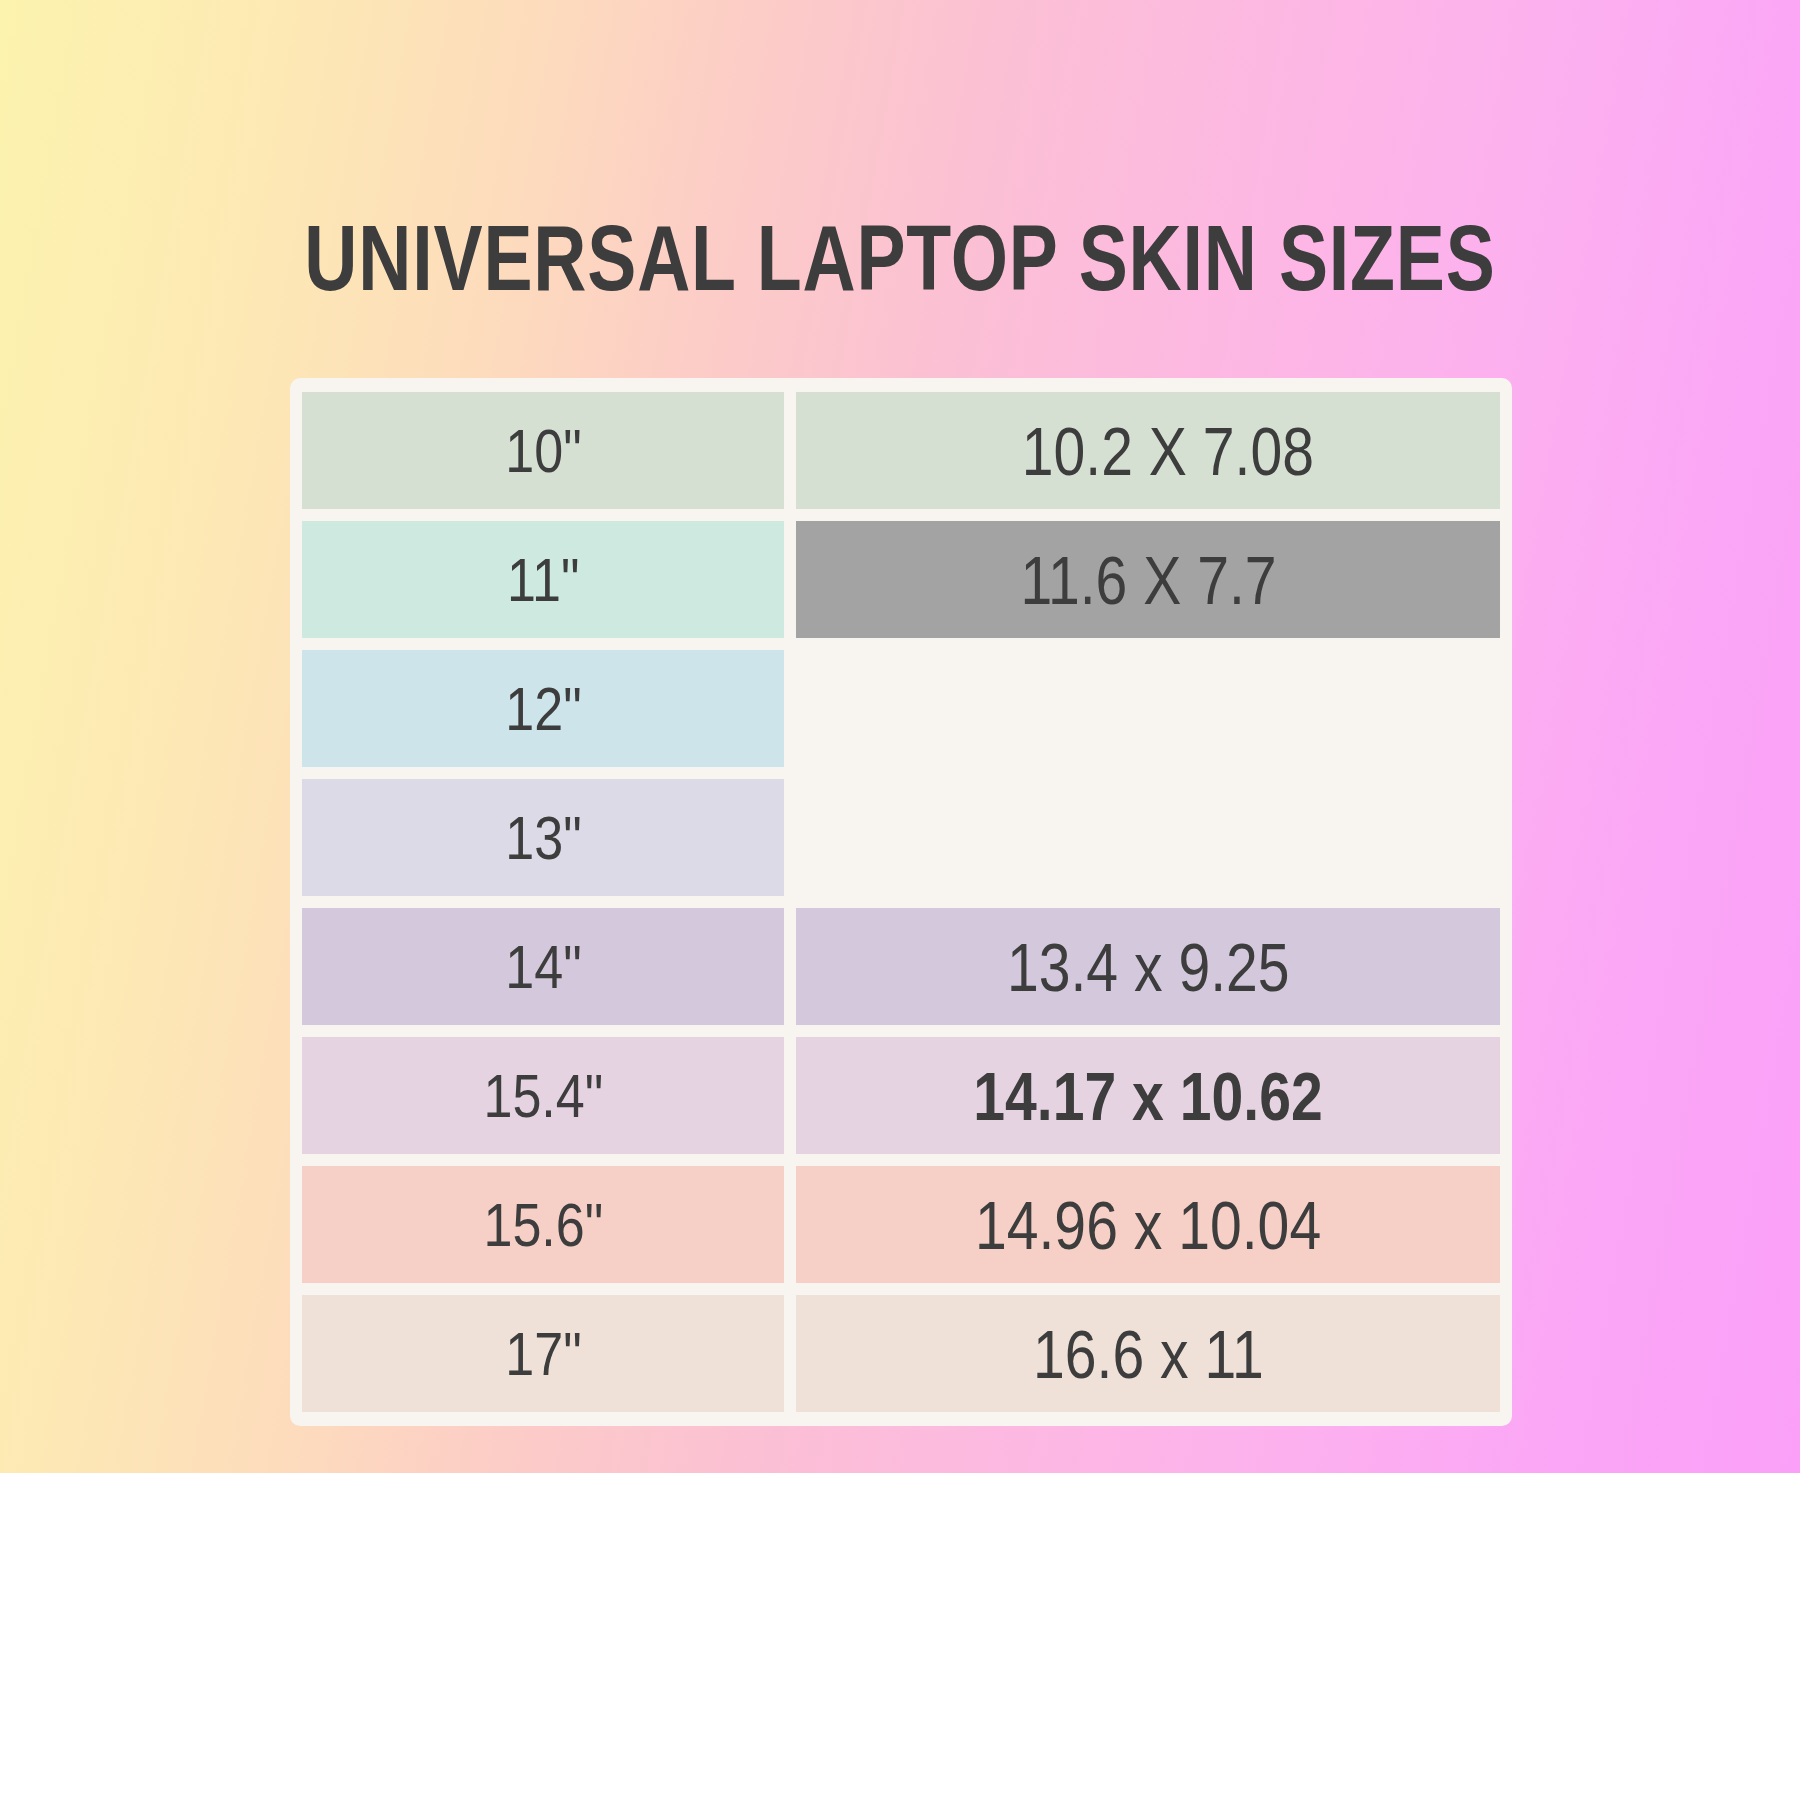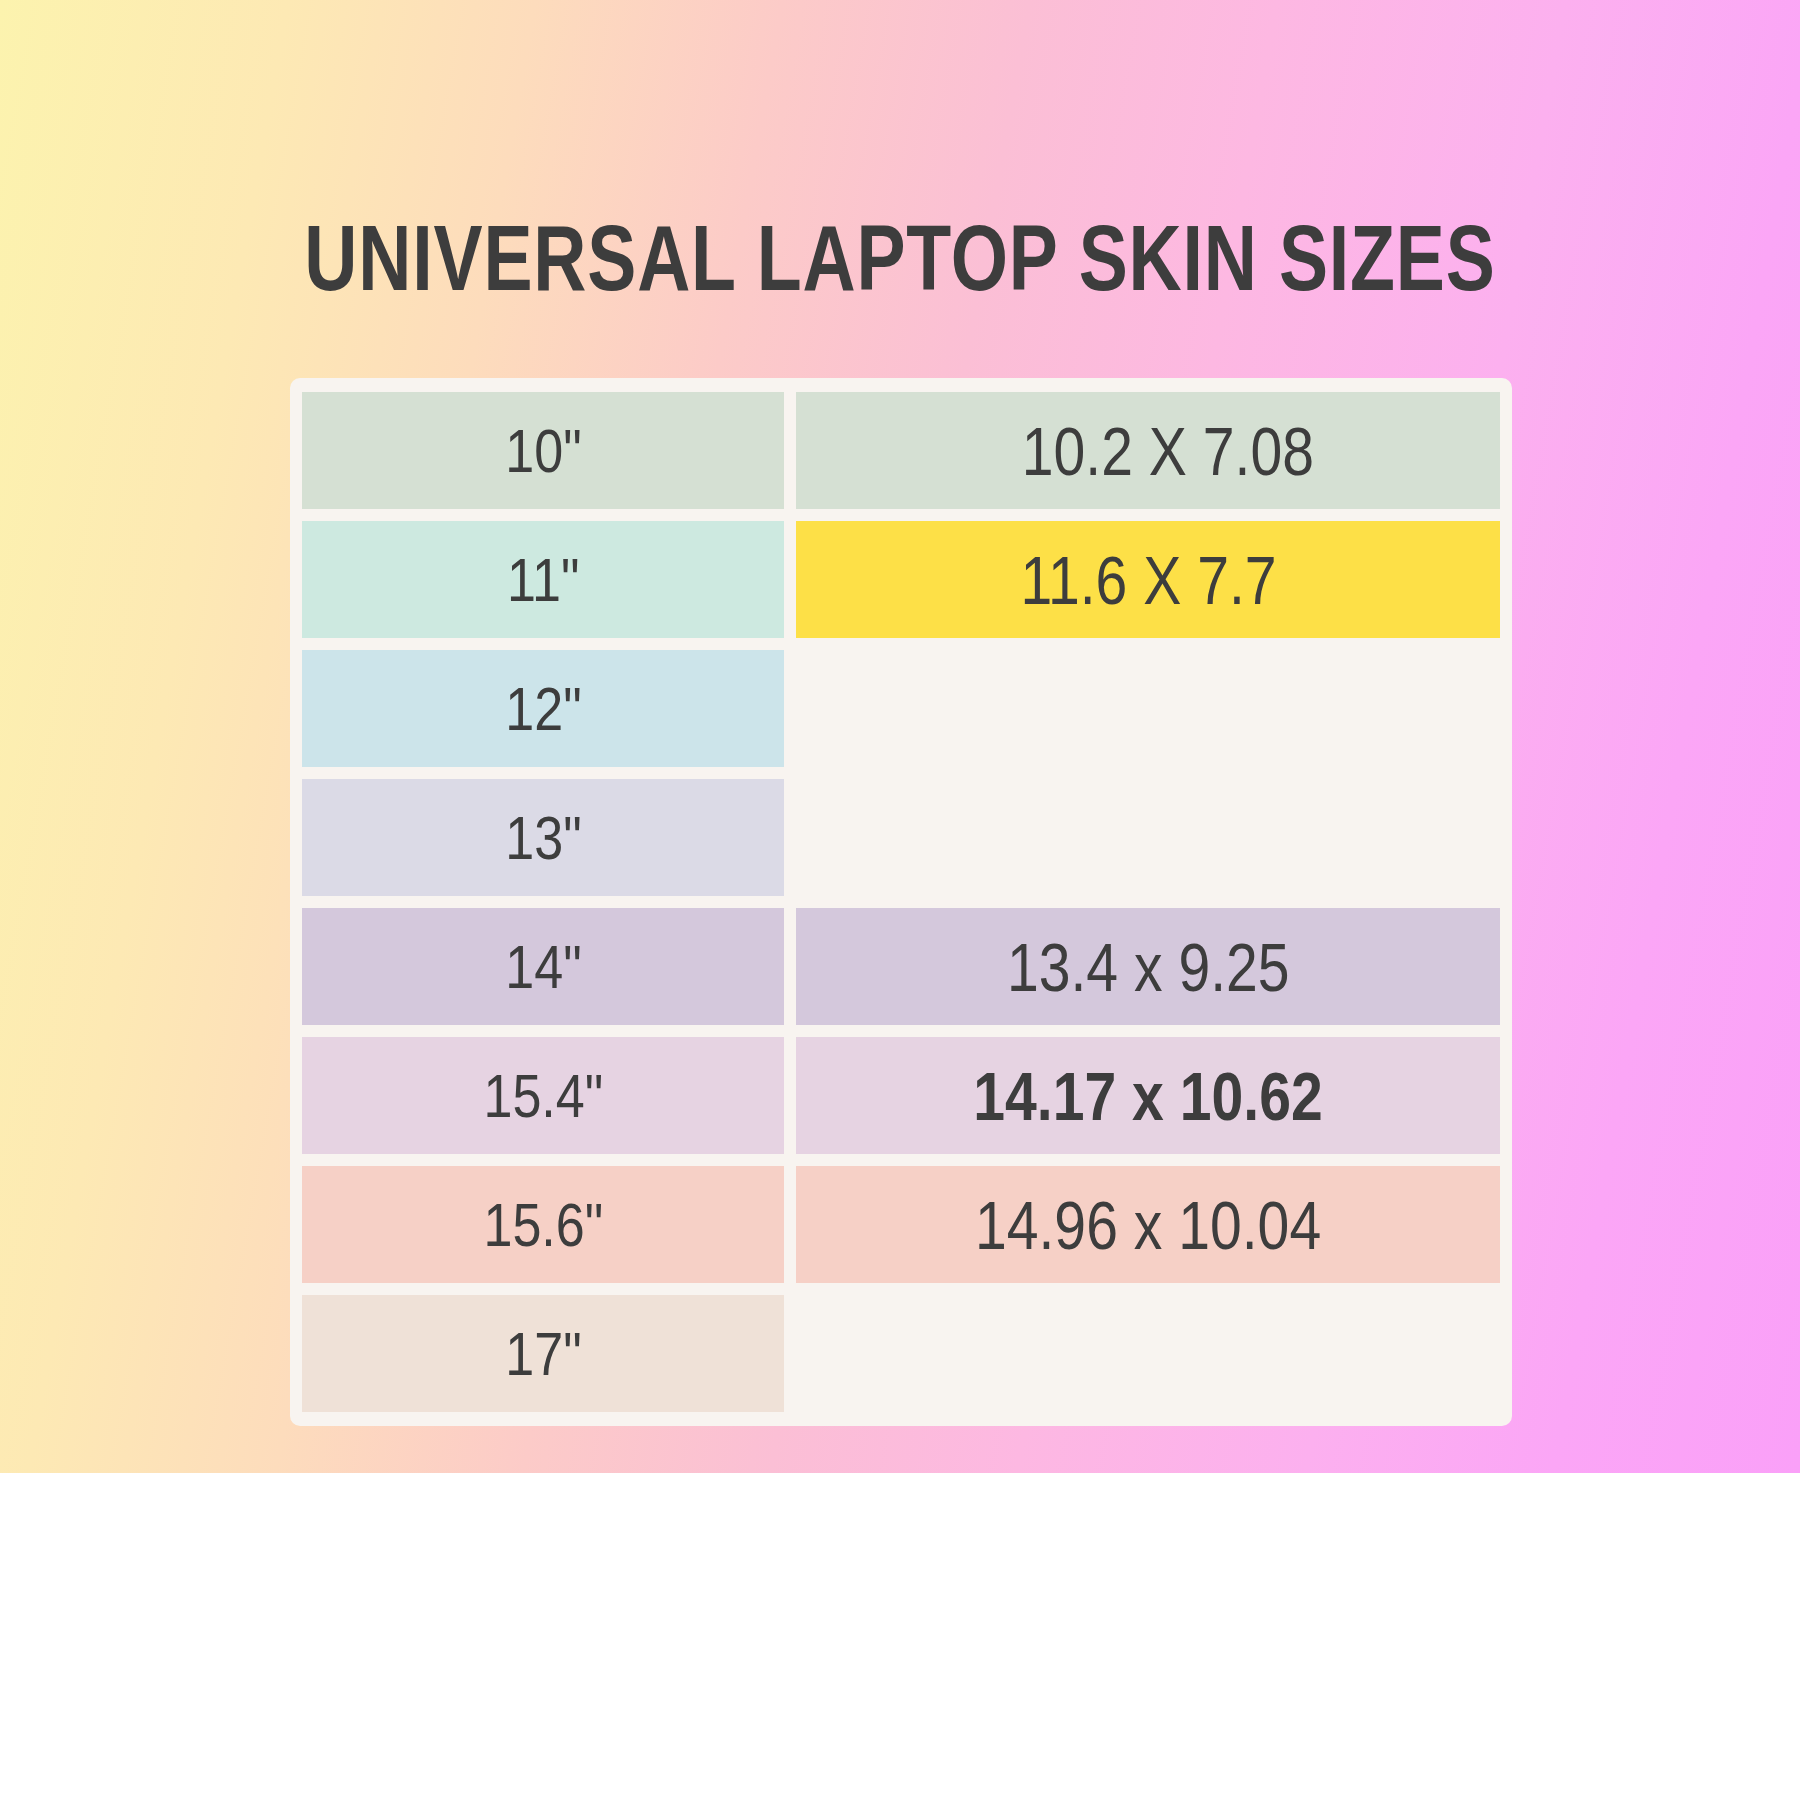--- a/index.html
+++ b/index.html
@@ -126,21 +126,21 @@
       </div>
       <div class="cell cell-dim" style="background: rgb(213, 224, 211); padding-left: 40px;">
         <span class="cell-text" style="color: rgb(61, 61, 61);">10.2 X 7.08</span>
       </div>
     </div>
 
     <div class="table-row">
       <div class="cell cell-size" style="background: rgb(205, 233, 224);">
         <span class="cell-text" style="color: rgb(61, 61, 61);">11"</span>
       </div>
-      <div class="cell cell-dim" style="background: #fde047;">
+      <div class="cell cell-dim" style="background: #a3a3a3;">
         <span class="cell-text" style="color: rgb(61, 61, 61);">11.6 X 7.7</span>
       </div>
     </div>
 
     <div class="table-row">
       <div class="cell cell-size" style="background: rgb(204, 228, 234);">
         <span class="cell-text" style="color: rgb(61, 61, 61);">12"</span>
       </div>
     </div>
 
@@ -174,20 +174,23 @@
       </div>
       <div class="cell cell-dim" style="background: rgb(246, 208, 198);">
         <span class="cell-text" style="color: rgb(61, 61, 61);">14.96 x 10.04</span>
       </div>
     </div>
 
     <div class="table-row">
       <div class="cell cell-size" style="background: rgb(239, 225, 215);">
         <span class="cell-text" style="color: rgb(61, 61, 61);">17"</span>
       </div>
+      <div class="cell cell-dim" style="background: rgb(239, 225, 215);">
+        <span class="cell-text" style="color: rgb(61, 61, 61);">16.6 x 11</span>
+      </div>
     </div>
 
   </div>
 
   <div id="footer" style="color: rgb(61, 61, 61);">
   </div>
 
 </div>
 
 </body></html>

